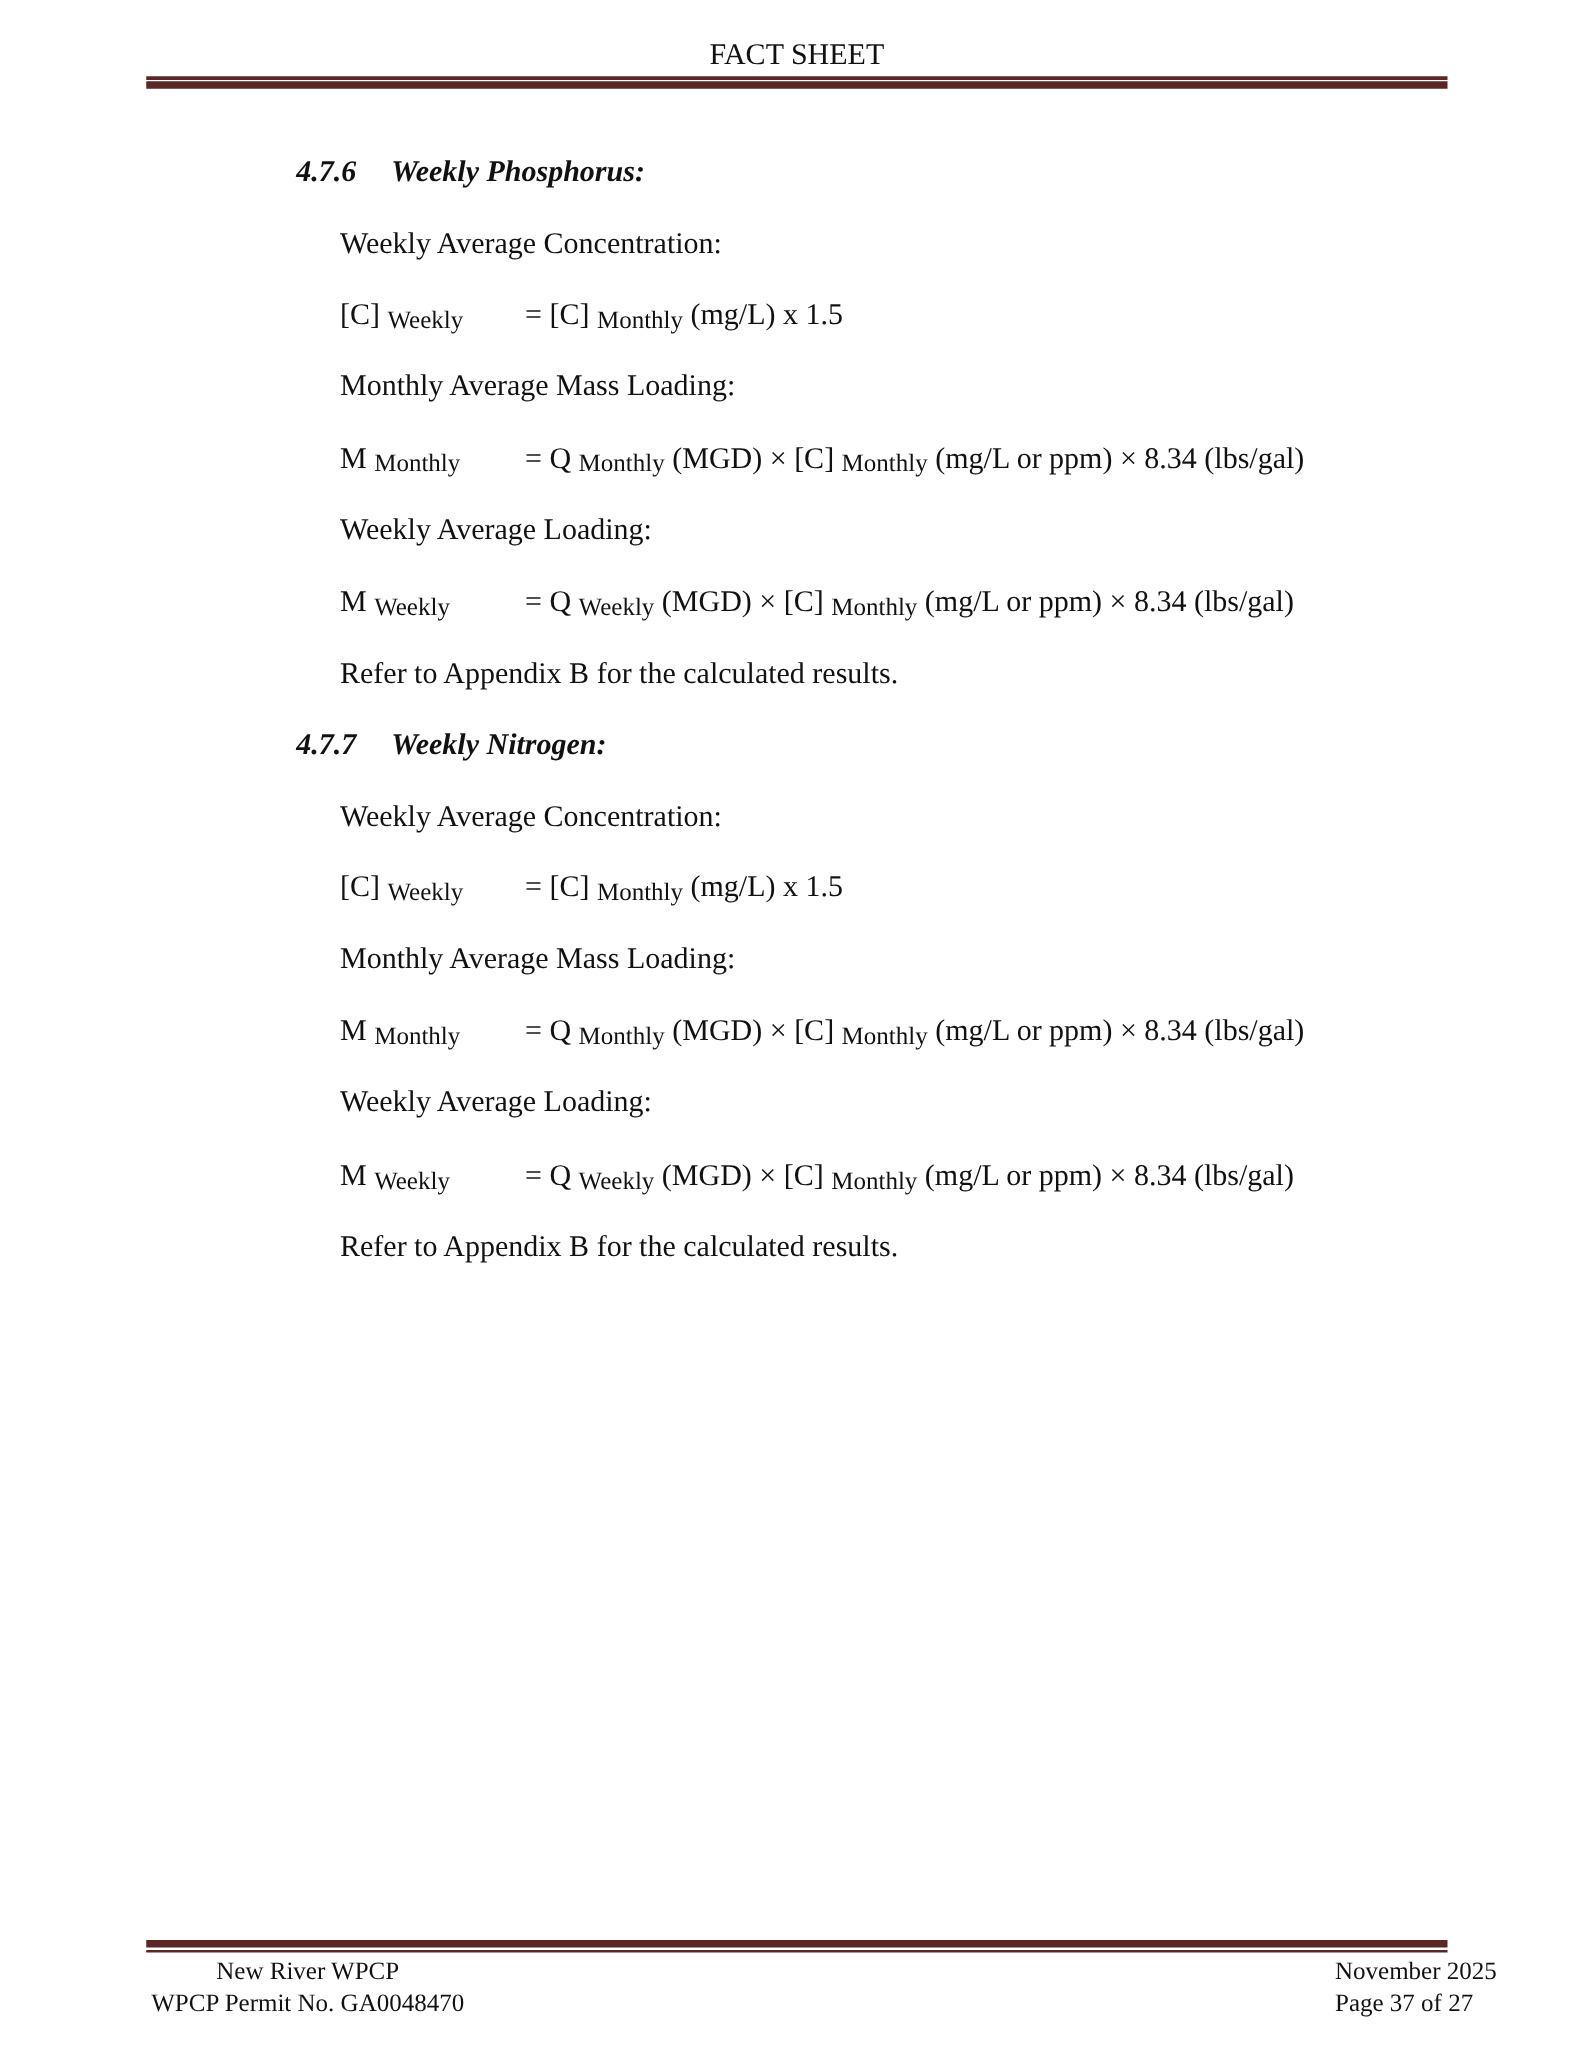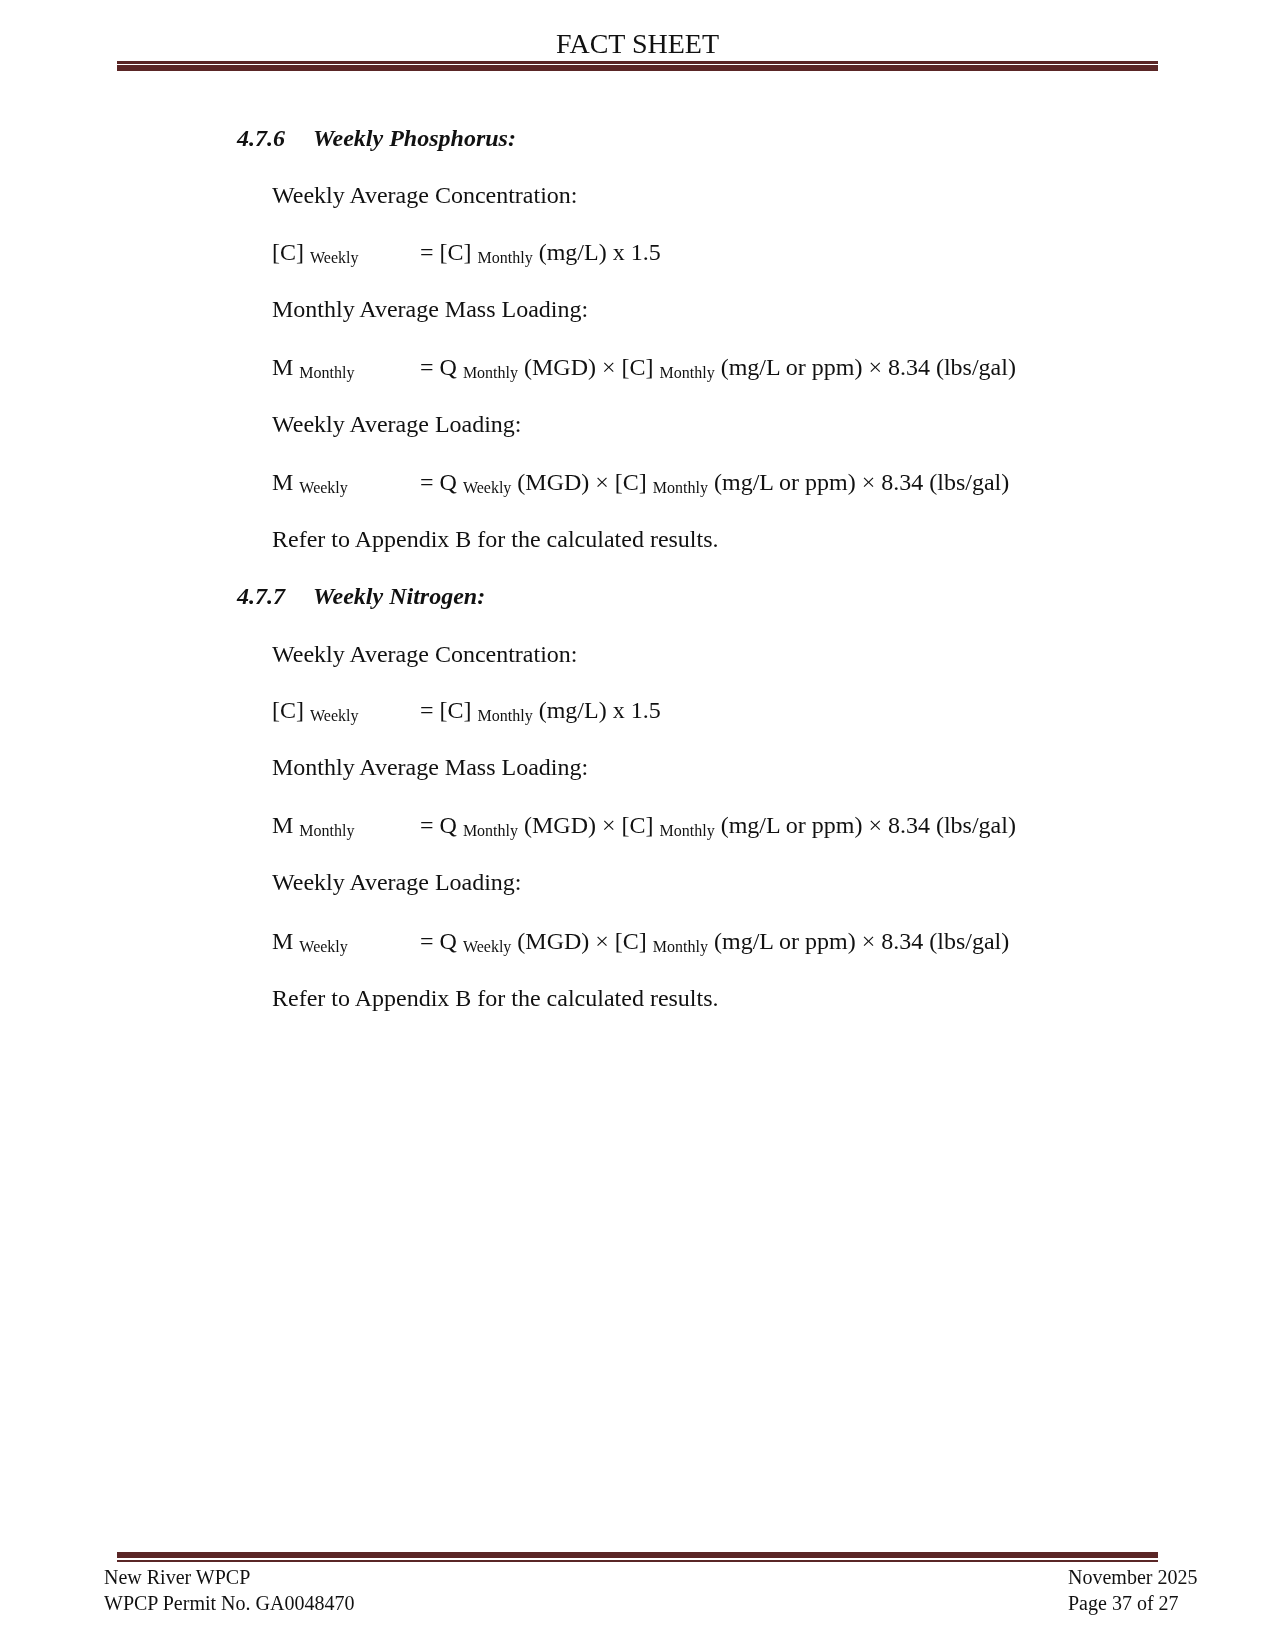--- a/index.html
+++ b/index.html
@@ -2,43 +2,43 @@
 <html><head>
 <meta charset="utf-8">
 <style>
   html, body { margin: 0; padding: 0; background: #ffffff; }
   body {
     width: 1275px; height: 1650px; position: relative; overflow: hidden;
     font-family: "Liberation Serif", "DejaVu Serif", serif; color: #111;
   }
   .page-header-title {
     position: absolute; top: 28px; left: 0; width: 1275px;
-    text-align: center; font-size: 28px; line-height: 32px;
+    text-align: center; font-size: 24px; line-height: 32px;
   }
   .rule { position: absolute; left: 117px; width: 1041px; background: #5a2626; }
   .hdr-thin { top: 61px; height: 3px; }
   .hdr-thick { top: 65px; height: 6px; }
   .ftr-thick { top: 1552px; height: 6px; }
   .ftr-thin { top: 1560px; height: 2px; }
 
   .heading {
     position: absolute; left: 196px; font-size: 24px; font-weight: bold; font-style: italic;
     line-height: 30px; white-space: nowrap;
   }
   .heading .num { display: inline-block; width: 76px; margin-left: 41px; }
   .line {
     position: absolute; left: 272px; font-size: 24px; line-height: 30px; white-space: nowrap;
   }
   .italic { }
   .lhs { display: inline-block; width: 148px; }
-  sub.s { font-size: 16px; vertical-align: -3px; }
+  sub.s { font-size: 20px; vertical-align: -3px; }
   .footer-text {
     position: absolute; font-size: 20px; line-height: 26px; white-space: nowrap;
   }
-  .footer-left { left: 104px; top: 1564px; }
+  .footer-left { left: 121px; top: 1564px; text-align: center; }
   .footer-right { left: 1068px; top: 1564px; }
 </style>
 </head>
 <body>
 
 <div class="page-header-title">FACT SHEET</div>
 <div class="rule hdr-thin"></div>
 <div class="rule hdr-thick"></div>
 
 <div class="heading" style="top:123px">

